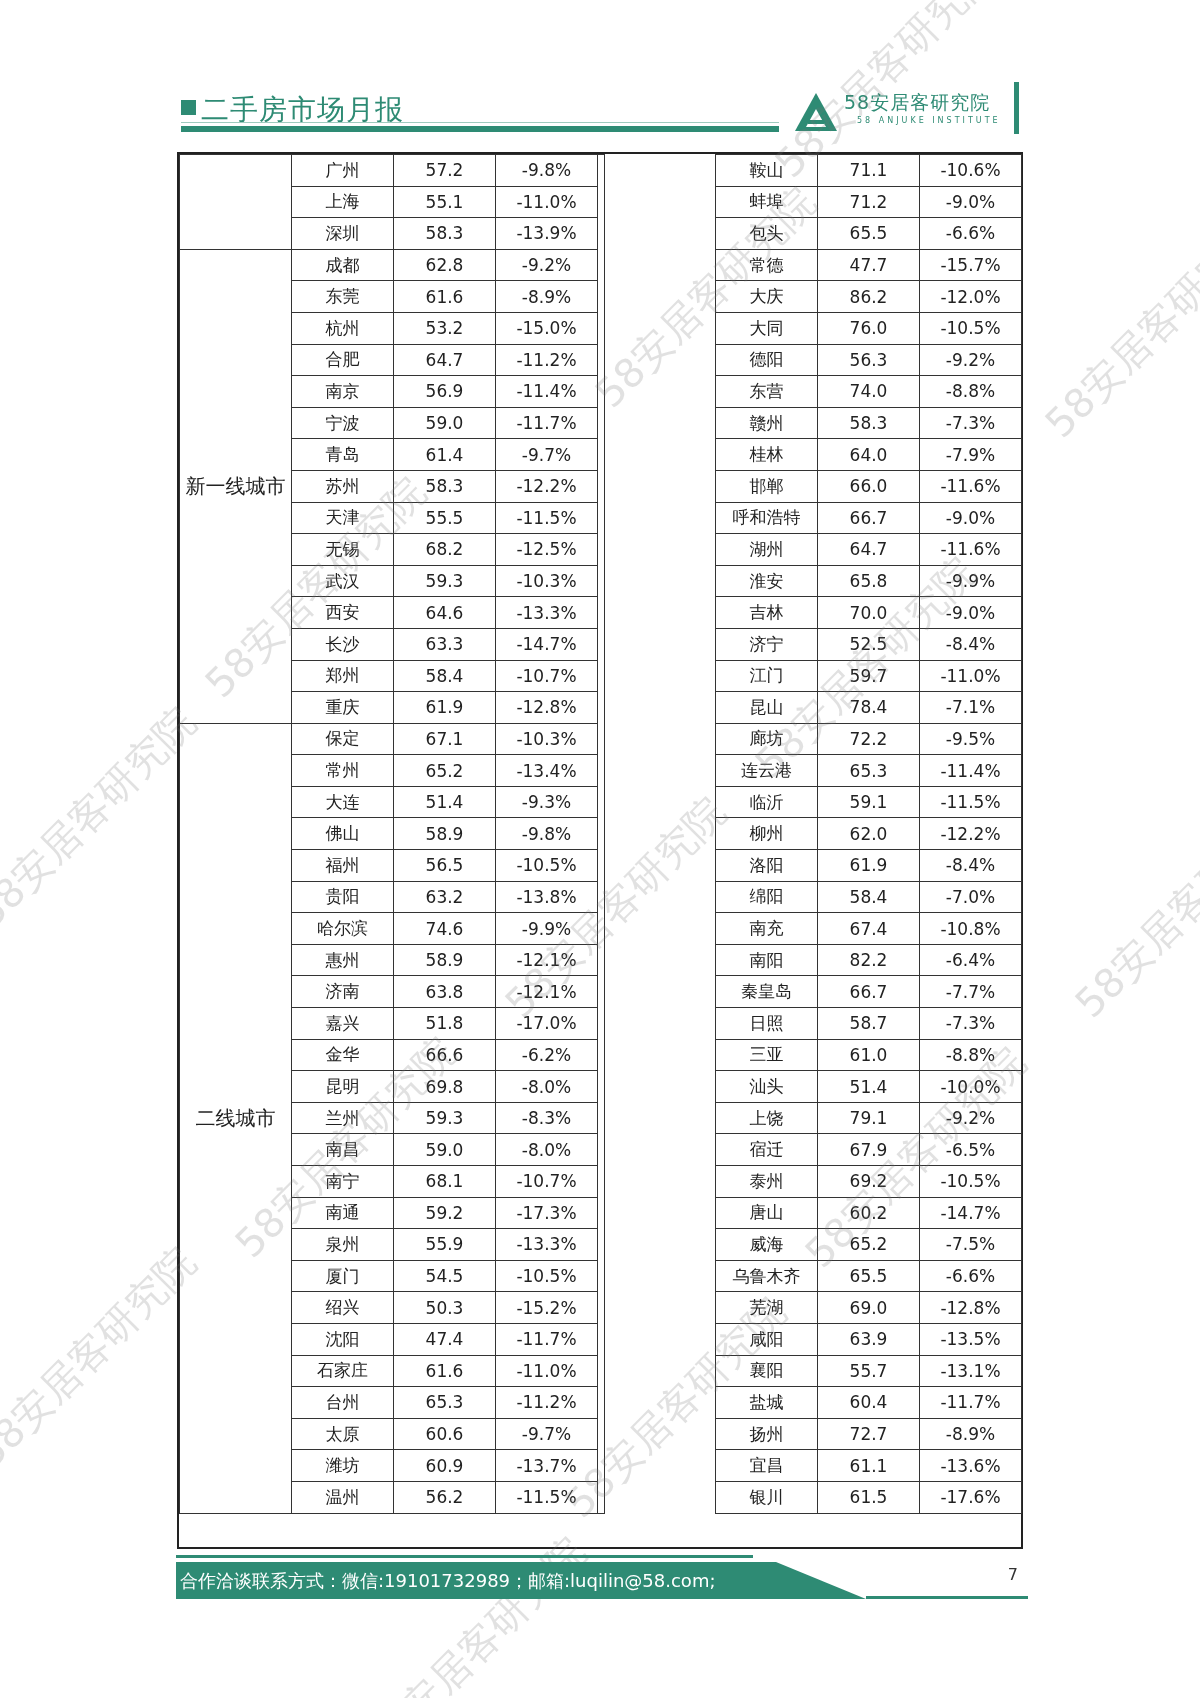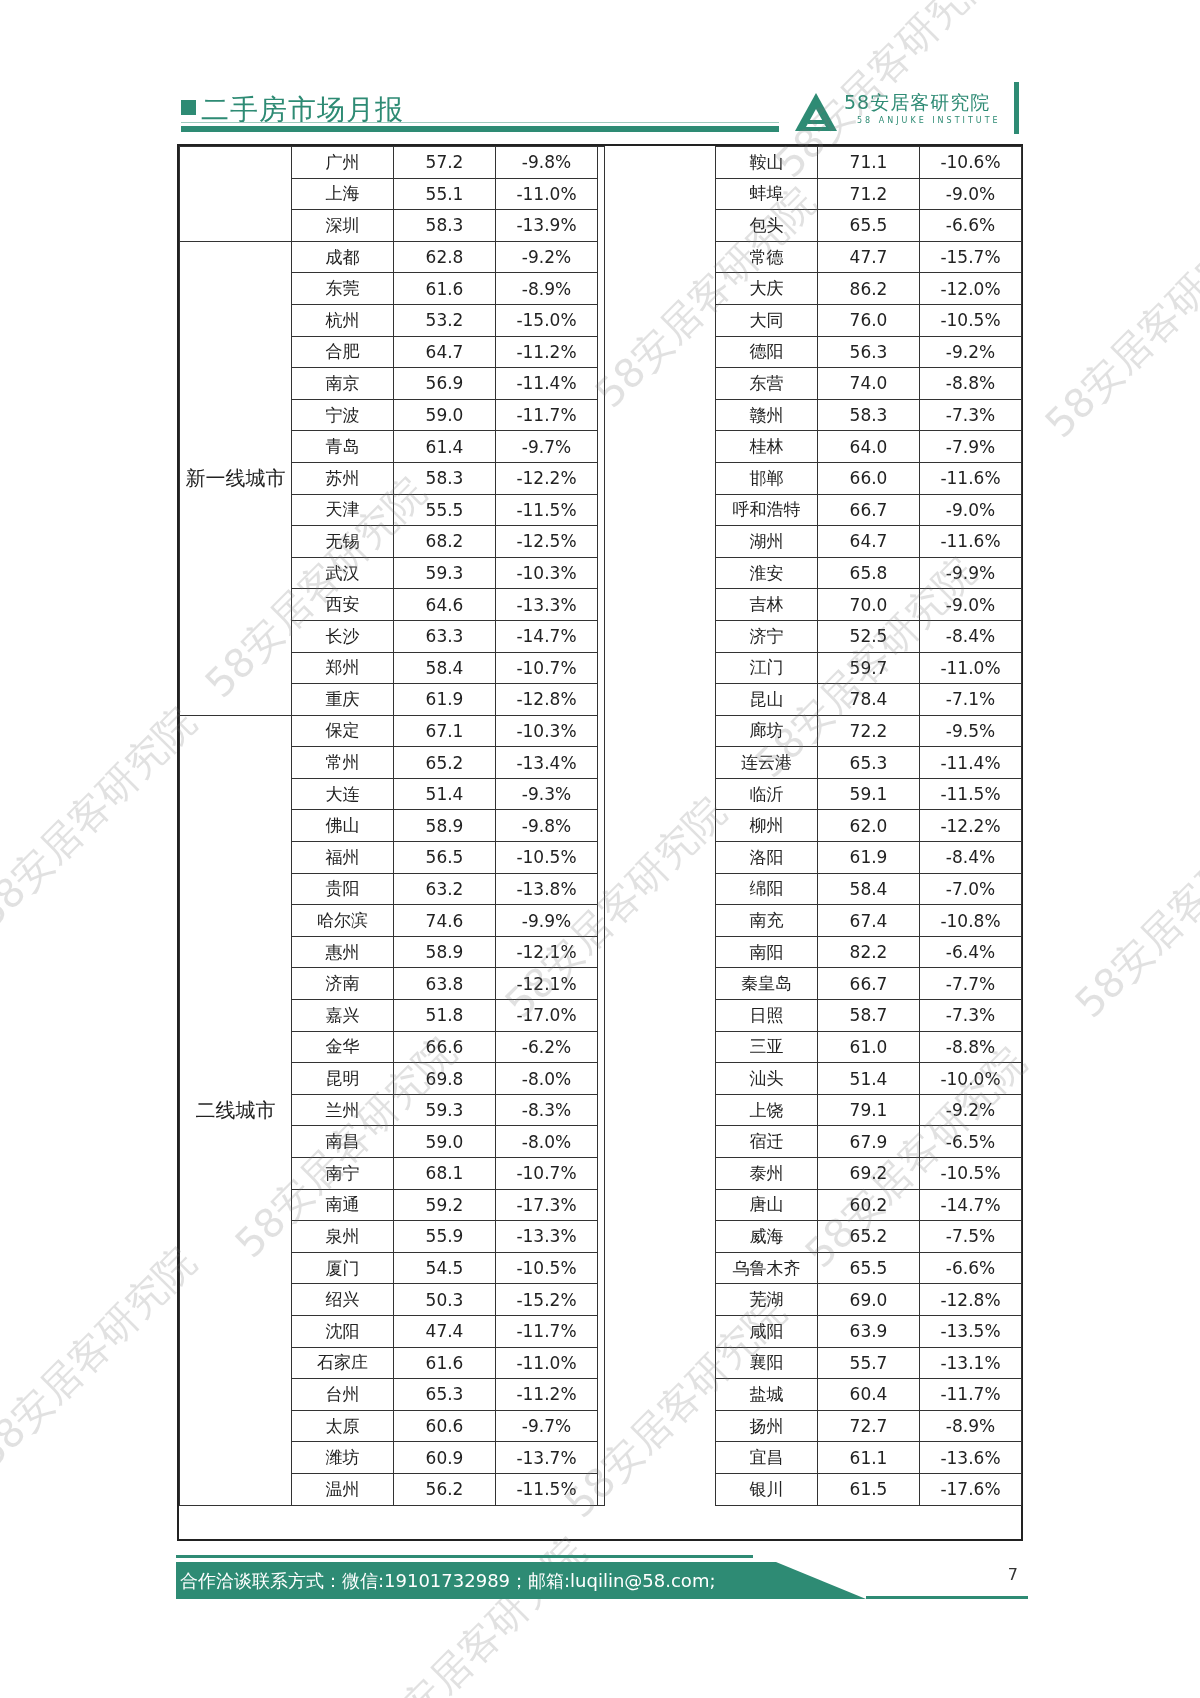--- a/index.html
+++ b/index.html
@@ -11,21 +11,21 @@
   .header .square { position:absolute; left:0; top:14px; width:15px; height:15px; background:#2e8b74; }
   .header .title { position:absolute; left:20px; top:5px; font-size:28px; color:#2e8b74; letter-spacing:1px; }
   .header .rule { position:absolute; left:0; top:40px; width:598px; height:6px; background:#2e8b74; }
   .header .rule-thin { position:absolute; left:0; top:36px; width:598px; height:1px; background:#9fcbbf; }
   .logo { position:absolute; left:794px; top:90px; width:230px; height:48px; }
   .logo svg { position:absolute; left:0; top:2px; }
   .logo .name { position:absolute; left:50px; top:0px; font-size:19px; color:#2e8b74; letter-spacing:1px; white-space:nowrap; }
   .logo .sub { position:absolute; left:52px; top:26px; font-size:8px; color:#2e8b74; letter-spacing:3px; white-space:nowrap;margin-left:11px; }
   .logo .bar { position:absolute; left:220px; top:-8px; width:5px; height:52px; background:#2e8b74; }
 
-  .tables { position:absolute; left:177px; top:144px; width:846px; height:1397px; border:2px solid #222; box-sizing:border-box; }
+  .tables { position:absolute; left:177px; top:152px; width:846px; height:1397px; border:2px solid #222; box-sizing:border-box; }
   table { border-collapse:collapse; position:absolute; top:0; table-layout:fixed; }
   td { border:1.5px solid #333; text-align:center; font-size:17px; height:30.6px; padding:0; white-space:nowrap; }
   table.left { left:0; width:425px; }
   table.right { left:425px; width:417px;padding-left:12px; }
   td.tier { font-size:20px; }
   .gap { border-left:1.5px solid #333; border-right:1.5px solid #333; }
 
   .watermark { position:absolute; color:rgba(120,120,120,0.22); font-size:40px; transform:rotate(-45deg); white-space:nowrap; pointer-events:none; }
 
   .footer { position:absolute; left:176px; top:1555px; width:852px; height:46px; }

